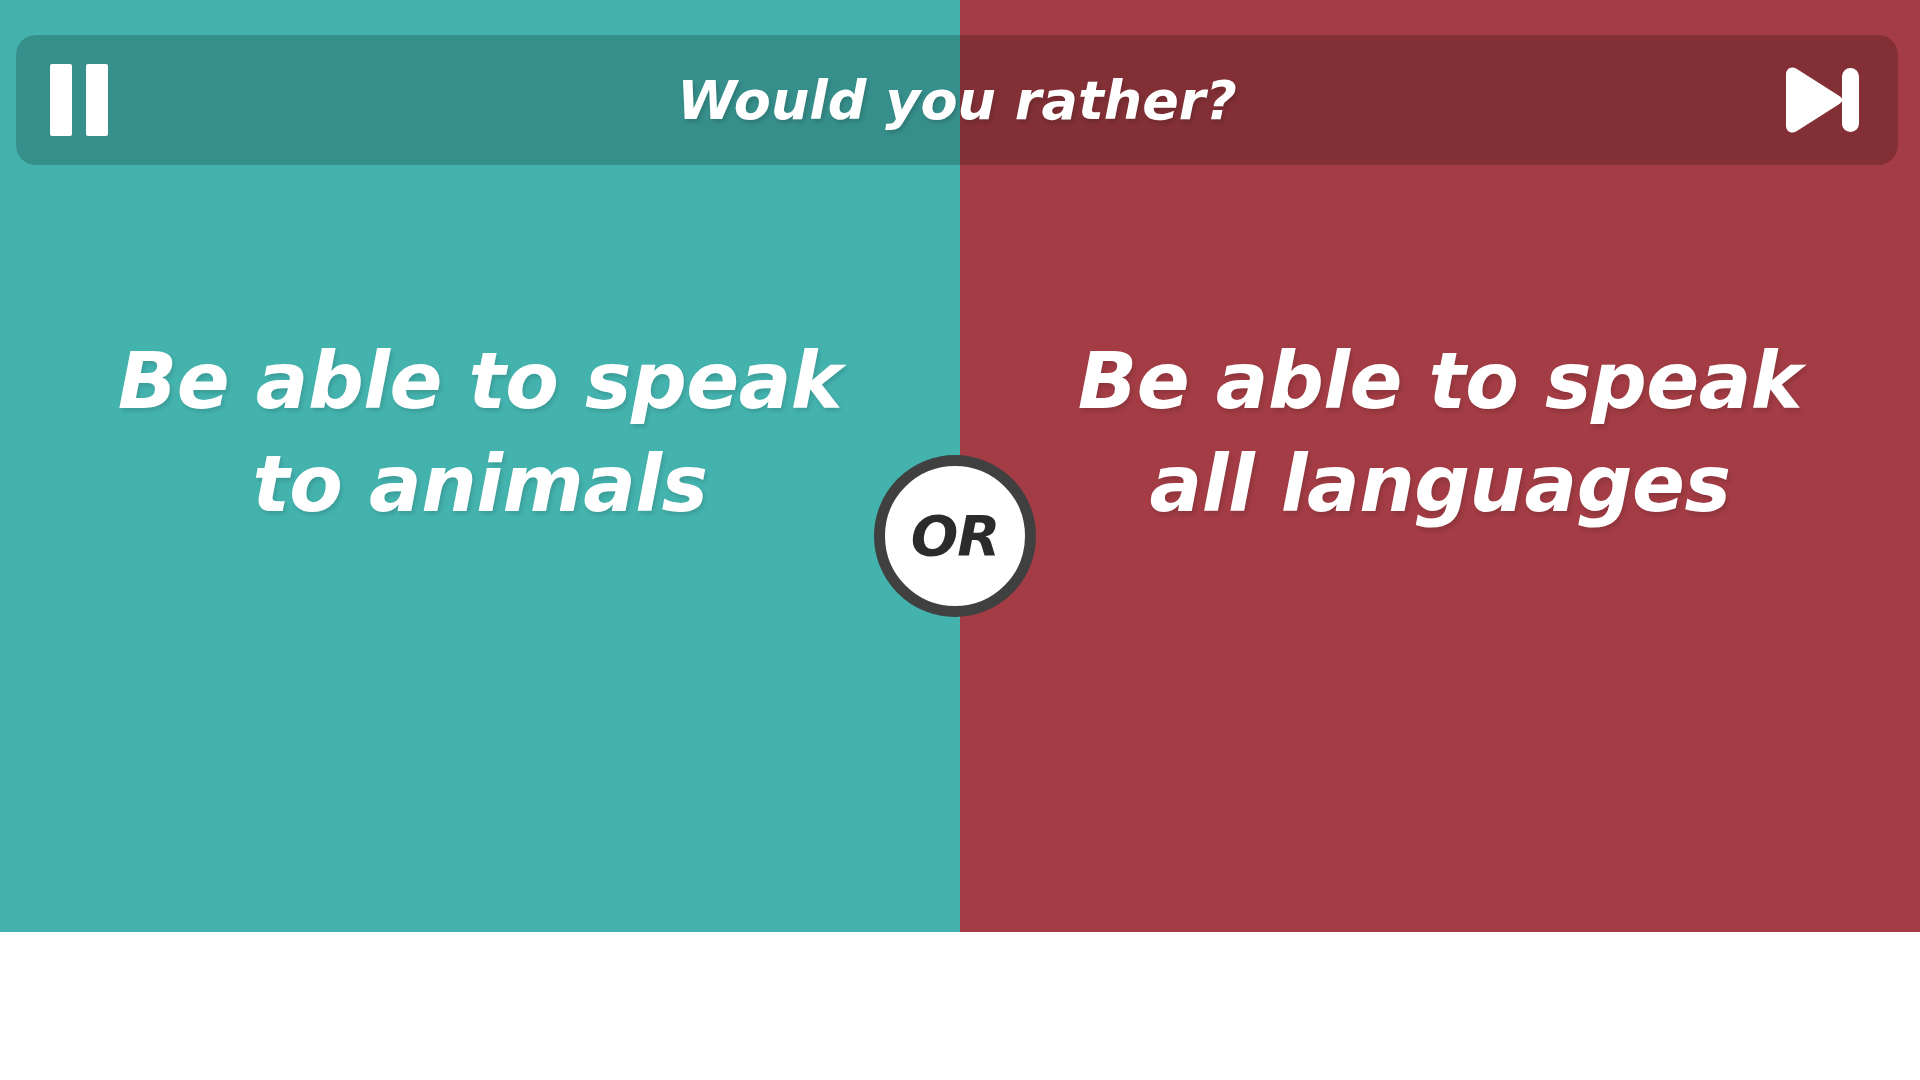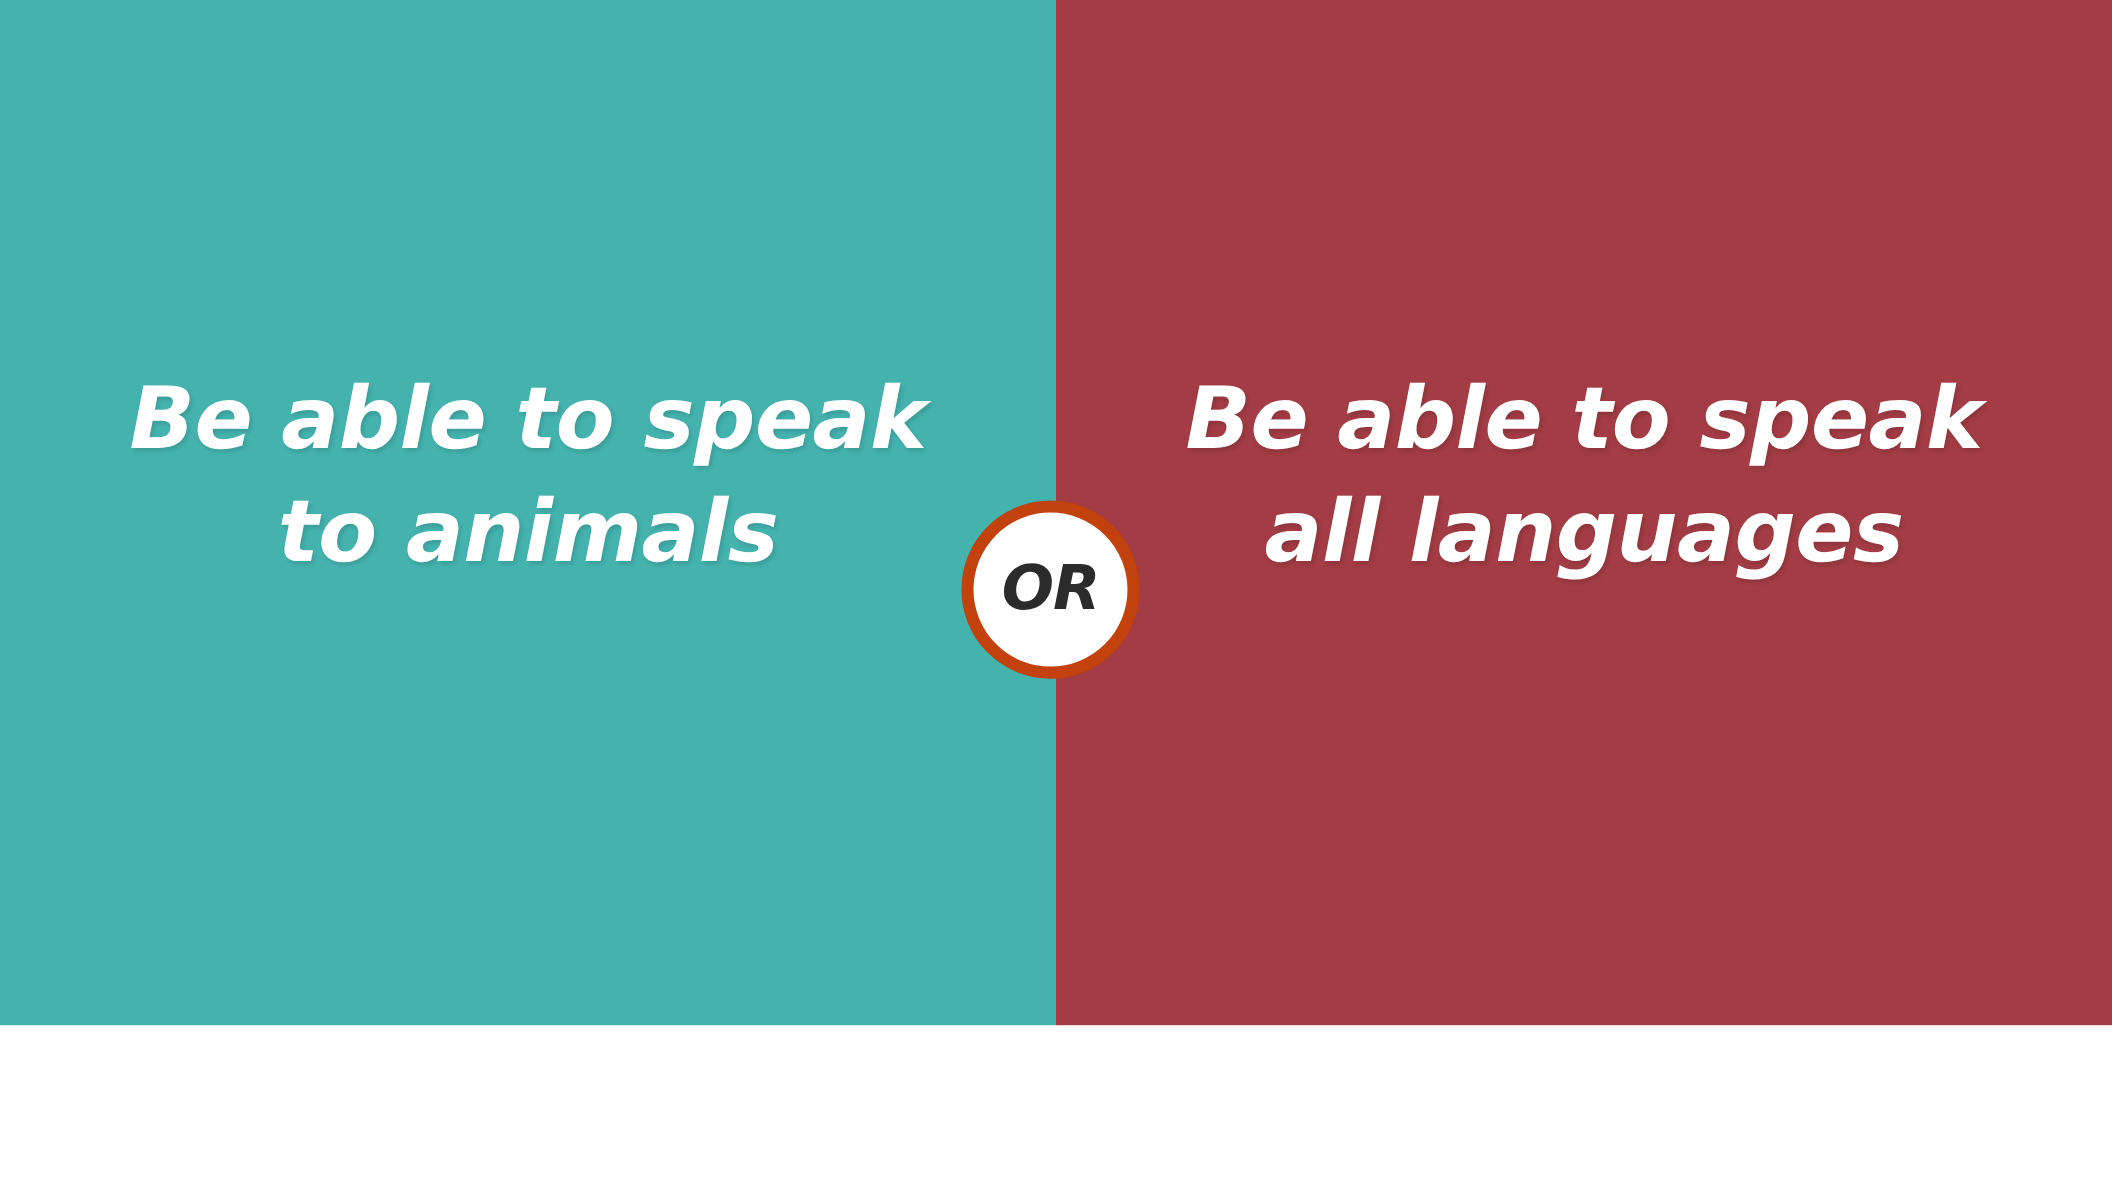--- a/index.html
+++ b/index.html
@@ -109,21 +109,21 @@
 
   
   #or-badge {
     position: absolute;
     left: 874px;
     top: 455px;
     width: 162px;
     height: 162px;
     border-radius: 50%;
     background: #ffffff;
-    border: 11px solid #c2410c;
+    border: 11px solid #404040;
     box-sizing: border-box;
     display: flex;
     align-items: center;
     justify-content: center;
     z-index: 5;
   }
   #or-label {
     color: #2b2b2b;
     font-family: "DejaVu Sans", sans-serif;
     font-weight: 700;
@@ -146,14 +146,33 @@
 
   <div class="panel" id="panel-right">
     <div class="option-text">Be able to speak
 all languages</div>
   </div>
 
   <div id="or-badge">
     <span id="or-label">OR</span>
   </div>
 
+  <div id="header-bar">
+
+    <div class="ctl-btn" id="pause-button">
+      <span class="pause-glyph">
+        <span></span>
+          <span></span>
+      </span>
+    </div>
+
+    <div id="header-title">Would you rather?</div>
+
+    <div class="ctl-btn" id="skip-next-button">
+      <svg width="84" height="76" viewBox="0 0 84 76">
+        <path d="M6 12.5 C6 6.5 11.5 3.5 16.5 6.8 L59 33.8 C63.5 36.7 63.5 39.3 59 42.2 L16.5 69.2 C11.5 72.5 6 69.5 6 63.5 Z" fill="#ffffff"></path>
+        <rect x="62" y="6" width="17" height="64" rx="8.5" fill="#ffffff"></rect>
+      </svg>
+    </div>
+
+  </div>
 
 </div>
 
 </body></html>

